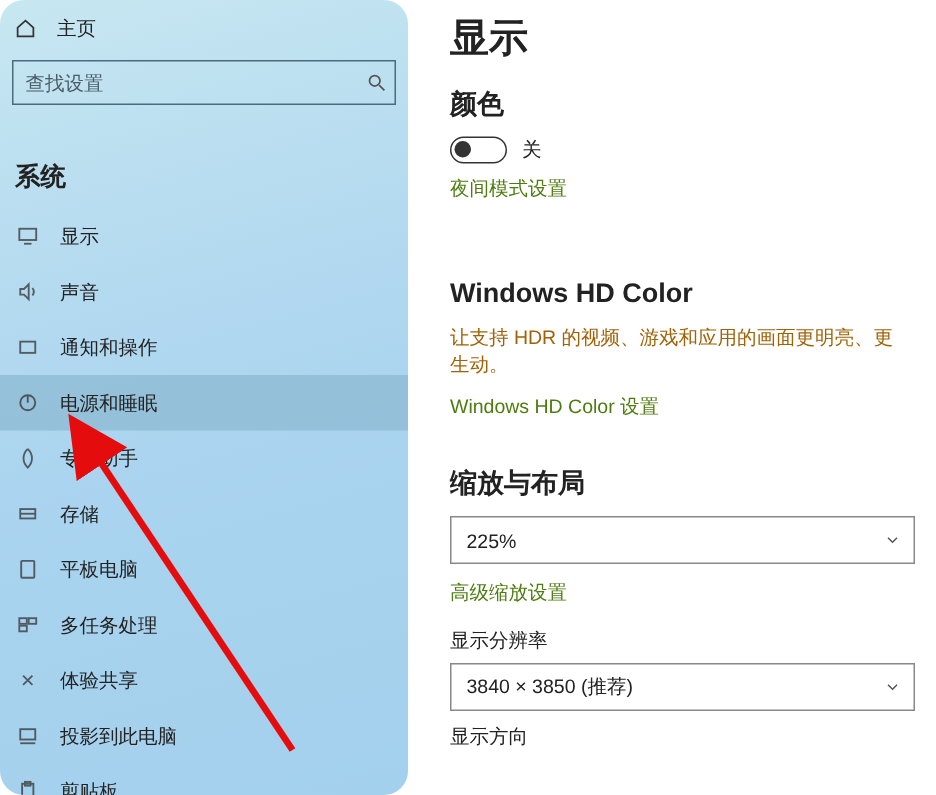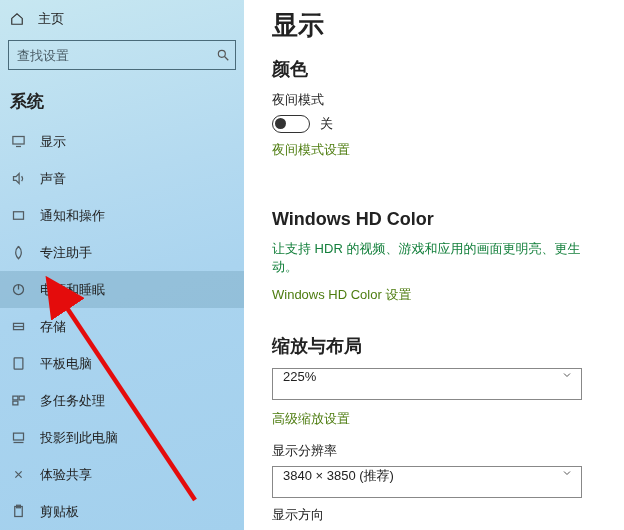--- a/index.html
+++ b/index.html
@@ -10,36 +10,37 @@
     overflow: hidden;
     background: #fff;
     display: flex;
     font-size: 13px;
     color: #222;
     position: relative;
   }
 
   
   .sidebar {
-    width: 244px;
+    width: 272px;
     height: 100%;
     background: linear-gradient(165deg, #c7e7f1 0%, #b4daf0 35%, #aad4ef 55%, #a3d0ed 100%);
     padding-top: 4px;
     position: relative;
     overflow: hidden;
+    border-radius: 16px;
   }
   .home-row {
     display: flex;
     align-items: center;
     gap: 14px;
     padding: 6px 10px;
     font-size: 13px;
   }
   .search-wrap {
-    margin: 6px 8px 6px 8px;
+    margin: 6px 8px 22px 8px;
     position: relative;
   }
   .search-box {
     width: 100%;
     height: 30px;
     background: transparent;
     border: 1px solid #4a6b7a;
     padding: 0 30px 0 8px;
     font-size: 13px;
     color: #222;
@@ -98,21 +99,21 @@
     margin-top: 0;
     margin-bottom: 10px;
   }
   .field-label {
     font-size: 13px;
     margin-top: 6px;
     margin-bottom: 6px;
   }
   .desc {
     font-size: 13px;
-    color: #15803d;
+    color: #a16207;
     margin-bottom: 6px;
   }
   .link {
     color: #4d7c0f;
     font-size: 13px;
     text-decoration: none;
     display: inline-block;
     margin-top: 4px;
     margin-bottom: 4px;
   }
@@ -136,21 +137,21 @@
     width: 11px; height: 11px;
     border-radius: 50%;
     background: #333;
   }
 
   .select {
     width: 310px;
     height: 32px;
     border: 1px solid #888;
     display: flex;
-    align-items: flex-start;
+    align-items: center;
     justify-content: space-between;
     padding: 0 8px 0 10px;
     font-size: 13px;
     margin-bottom: 6px;
     cursor: pointer;
     background: #fff;
   }
   .chev { color:#555; }
 
   
@@ -209,37 +210,37 @@
 
   <div class="nav-item">
     <span class="icon">
       <svg width="15" height="15" viewBox="0 0 24 24" fill="none" stroke="#333" stroke-width="2">
           <rect x="4" y="6" width="16" height="12"></rect>
         </svg>
     </span>
     <span class="label">通知和操作</span>
   </div>
 
-  <div class="nav-item">
-    <span class="icon">
-      <svg width="15" height="15" viewBox="0 0 24 24" fill="none" stroke="#333" stroke-width="2">
-          <path d="M12 2 C18 8 18 16 12 22 C6 16 6 8 12 2"></path>
-        </svg>
-    </span>
-    <span class="label">专注助手</span>
-  </div>
-
   <div class="nav-item selected">
     <span class="icon">
       <svg width="15" height="15" viewBox="0 0 24 24" fill="none" stroke="#333" stroke-width="2">
           <circle cx="12" cy="12" r="8"></circle>
           <line x1="12" y1="4" x2="12" y2="12"></line>
         </svg>
     </span>
     <span class="label">电源和睡眠</span>
+  </div>
+
+  <div class="nav-item">
+    <span class="icon">
+      <svg width="15" height="15" viewBox="0 0 24 24" fill="none" stroke="#333" stroke-width="2">
+          <path d="M12 2 C18 8 18 16 12 22 C6 16 6 8 12 2"></path>
+        </svg>
+    </span>
+    <span class="label">专注助手</span>
   </div>
 
   <div class="nav-item">
     <span class="icon">
       <svg width="15" height="15" viewBox="0 0 24 24" fill="none" stroke="#333" stroke-width="2">
           <rect x="4" y="7" width="16" height="10"></rect>
           <line x1="4" y1="12" x2="20" y2="12"></line>
         </svg>
     </span>
     <span class="label">存储</span>
@@ -261,56 +262,55 @@
           <rect x="13" y="5" width="8" height="6"></rect>
           <rect x="3" y="13" width="8" height="6"></rect>
         </svg>
     </span>
     <span class="label">多任务处理</span>
   </div>
 
   <div class="nav-item">
     <span class="icon">
       <svg width="15" height="15" viewBox="0 0 24 24" fill="none" stroke="#333" stroke-width="2">
+          <path d="M7 7 L17 17 M17 7 L7 17"></path>
+        </svg>
+    </span>
+    <span class="label">体验共享</span>
+  </div>
+
+  <div class="nav-item">
+    <span class="icon">
+      <svg width="15" height="15" viewBox="0 0 24 24" fill="none" stroke="#333" stroke-width="2">
           <rect x="4" y="5" width="16" height="11"></rect>
           <path d="M4 20 L20 20"></path>
         </svg>
     </span>
     <span class="label">投影到此电脑</span>
   </div>
 
   <div class="nav-item">
     <span class="icon">
       <svg width="15" height="15" viewBox="0 0 24 24" fill="none" stroke="#333" stroke-width="2">
-          <path d="M7 7 L17 17 M17 7 L7 17"></path>
-        </svg>
-    </span>
-    <span class="label">体验共享</span>
-  </div>
-
-  <div class="nav-item">
-    <span class="icon">
-      <svg width="15" height="15" viewBox="0 0 24 24" fill="none" stroke="#333" stroke-width="2">
           <rect x="6" y="4" width="12" height="16"></rect>
           <rect x="9" y="2" width="6" height="4"></rect>
         </svg>
     </span>
     <span class="label">剪贴板</span>
   </div>
 
 </div>
 
 <div class="content">
 
   <h1 class="page-title">显示</h1>
 
   
   <h2 class="section-title">颜色</h2>
 
-  <div class="field-label">夜间模式</div>
   <div class="toggle-row">
     <div class="toggle">
       <div class="knob"></div>
     </div>
     <span>关</span>
   </div>
   <a class="link">夜间模式设置</a>
 
   
   <h2 class="section-title" style="margin-top:46px">Windows HD Color</h2>

